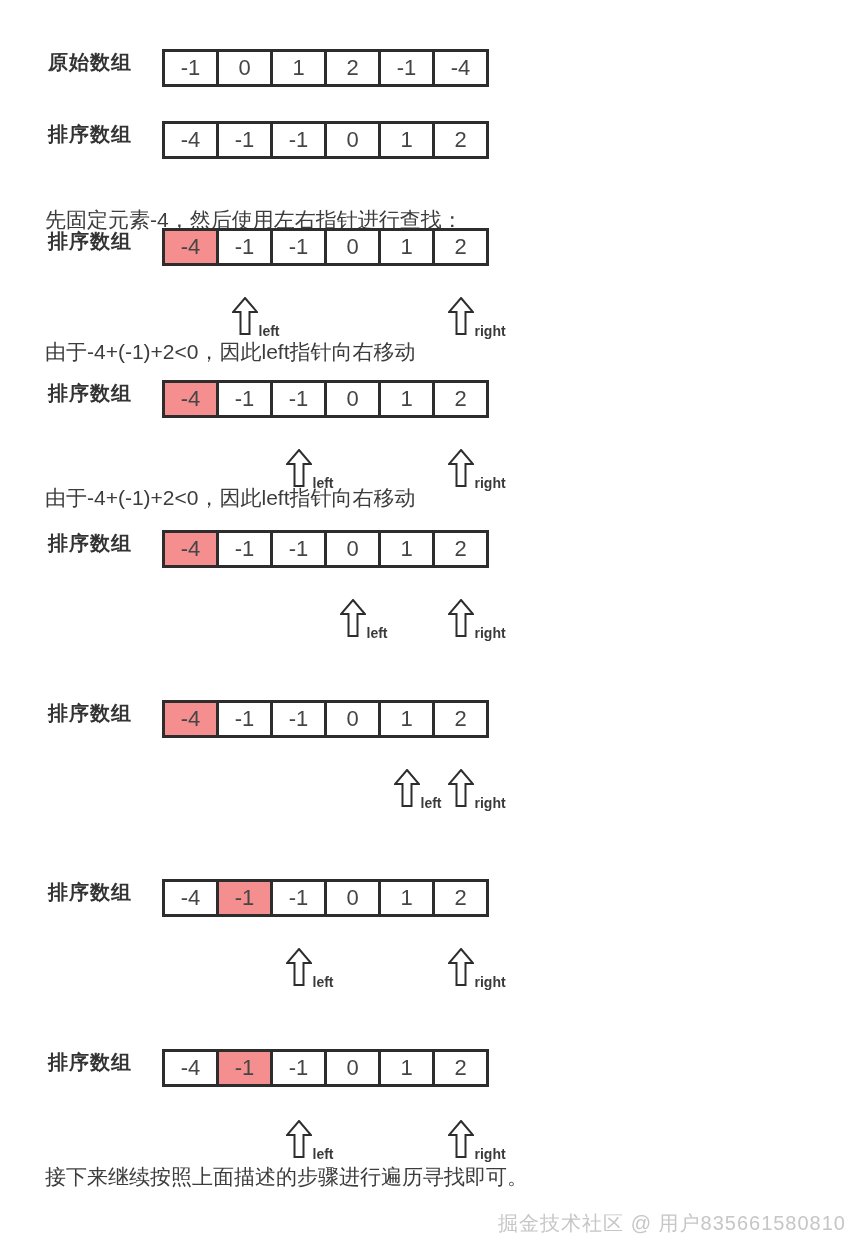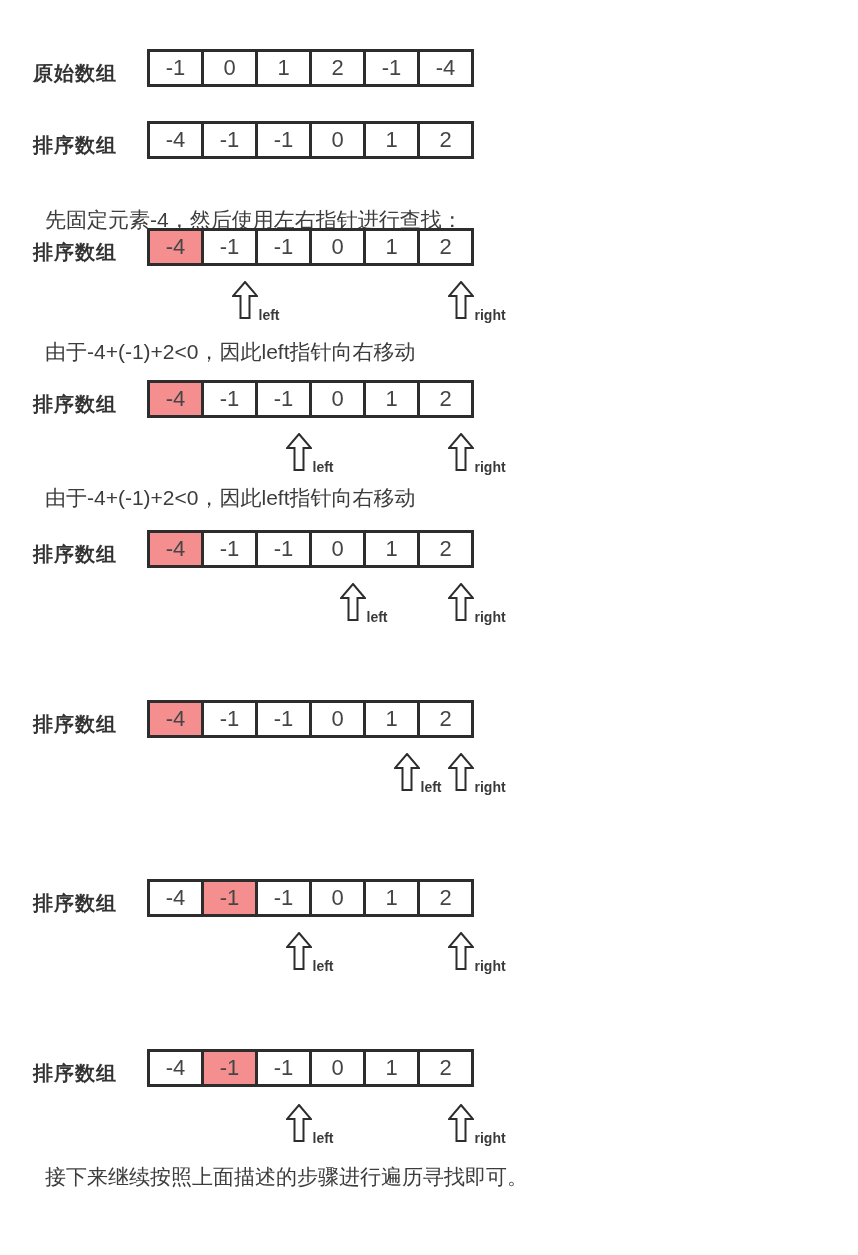--- a/index.html
+++ b/index.html
@@ -1,33 +1,33 @@
 <!DOCTYPE html>
 <html style="--hl: #F58F8F; --border: #2d2d2d; --text: #3c3c3c; --wm: #c6c6c6;"><head>
 <meta charset="utf-8">
 <style>
   * { box-sizing: border-box; margin: 0; padding: 0; }
   html, body { background: #ffffff; }
   body { font-family: "Liberation Sans", "DejaVu Sans", sans-serif; }
   .page { position: relative; width: 858px; height: 1255px; background: #fff; overflow: hidden; }
 
-  .array-row { position: absolute; left: 33px; display: flex; align-items: flex-end; }
+  .array-row { position: absolute; left: 48px; display: flex; align-items: flex-start; }
   .row-label { width: 114px; font-size: 20px; font-weight: 700; color: #333333; letter-spacing: 1px; }
   .cells { display: flex; }
   .cell {
     width: 57px; height: 38px; margin-left: -3px;
     border: 3px solid var(--border, #2d2d2d);
     display: flex; align-items: center; justify-content: center;
     font-size: 22px; color: #454545; background: #ffffff;
   }
   .cell:first-child { margin-left: 0; }
   .cell.hl { background: var(--hl, #F58F8F); }
 
   .pointer-row { position: absolute; left: 162px; width: 327px; height: 52px; }
-  .pointer { position: absolute; top: 0; display: flex; align-items: flex-end; }
+  .pointer { position: absolute; top: 16px; display: flex; align-items: flex-end; }
   .arrow { display: block; }
   .plabel { font-size: 14px; font-weight: 700; color: #3a3a3a; margin-left: 1px; margin-bottom: -4px; }
 
   .text { position: absolute; left: 45px; font-size: 21px; line-height: 27px; color: var(--text, #3c3c3c); white-space: pre-line; }
 
   .watermark {
     position: absolute; right: 12px; top: 1210px;
     font-size: 20px; color: var(--wm, #c6c6c6);
     text-shadow: 1px 1px 0 #ffffff;
     letter-spacing: 1px;
@@ -222,14 +222,15 @@
       <div class="pointer" style="left: 285.5px;">
         <svg class="arrow" width="26" height="38" viewBox="0 0 26 38">
           <path d="M13 1 L25 15 L17.5 15 L17.5 37 L8.5 37 L8.5 15 L1 15 Z" fill="#ffffff" stroke="#2d2d2d" stroke-width="2" stroke-linejoin="miter"></path>
         </svg>
         <span class="plabel">right</span>
       </div>
     </div>
 
   <div class="text" style="top:1163px">接下来继续按照上面描述的步骤进行遍历寻找即可。</div>
 
+  <div class="watermark">掘金技术社区 @ 用户835661580810</div>
 
 </div>
 
 </body></html>

